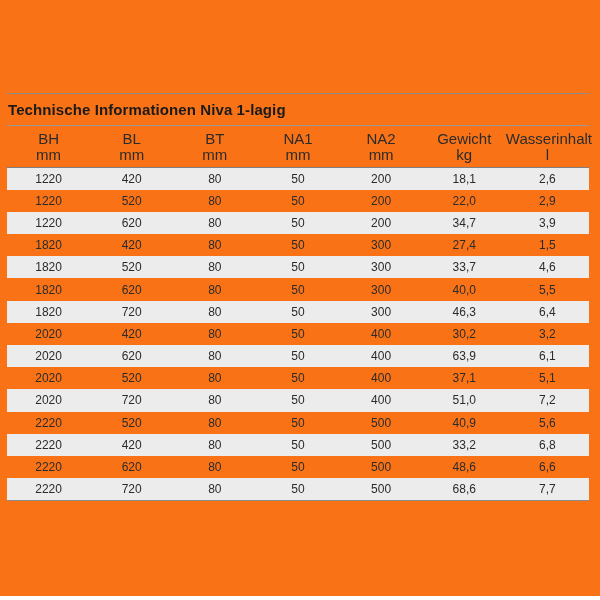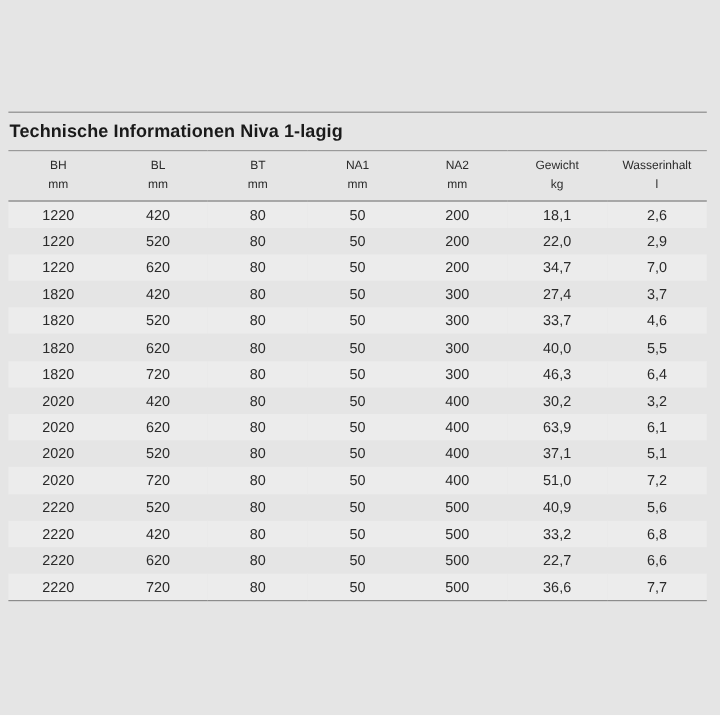--- a/index.html
+++ b/index.html
@@ -5,21 +5,21 @@
   html, body {
     margin: 0;
     padding: 0;
     background: #ffffff;
     font-family: "Liberation Sans", sans-serif;
   }
   .page {
     position: relative;
     width: 600px;
     height: 596px;
-    background: #e5e5e5;
+    background: #f97316;
     overflow: hidden;
   }
   .tech-section {
     position: absolute;
     left: 7px;
     top: 93px;
     width: 582px;
   }
   .rule {
     height: 0;
@@ -39,21 +39,21 @@
     width: 100%;
     border-collapse: collapse;
     table-layout: fixed;
     border-bottom: 1px solid #8c8c8c;
   }
   table.spec-table thead th {
     height: 41px;
     padding: 0;
     border-top: 1px solid #9a9a9a;
     border-bottom: 1px solid #7f7f7f;
-    font-size: 10px;
+    font-size: 15px;
     font-weight: 400;
     color: #2b2b2b;
     text-align: center;
     vertical-align: middle;
   }
   table.spec-table thead th .col-label,
   table.spec-table thead th .col-unit {
     line-height: 16px;
   }
   table.spec-table tbody tr {
@@ -132,30 +132,30 @@
             <td>22,0</td>
             <td>2,9</td>
           </tr>
           <tr>
             <td>1220</td>
             <td>620</td>
             <td>80</td>
             <td>50</td>
             <td>200</td>
             <td>34,7</td>
-            <td>7,0</td>
+            <td>3,9</td>
           </tr>
           <tr>
             <td>1820</td>
             <td>420</td>
             <td>80</td>
             <td>50</td>
             <td>300</td>
             <td>27,4</td>
-            <td>3,7</td>
+            <td>1,5</td>
           </tr>
           <tr>
             <td>1820</td>
             <td>520</td>
             <td>80</td>
             <td>50</td>
             <td>300</td>
             <td>33,7</td>
             <td>4,6</td>
           </tr>
@@ -230,29 +230,29 @@
             <td>500</td>
             <td>33,2</td>
             <td>6,8</td>
           </tr>
           <tr>
             <td>2220</td>
             <td>620</td>
             <td>80</td>
             <td>50</td>
             <td>500</td>
-            <td>22,7</td>
+            <td>48,6</td>
             <td>6,6</td>
           </tr>
           <tr>
             <td>2220</td>
             <td>720</td>
             <td>80</td>
             <td>50</td>
             <td>500</td>
-            <td>36,6</td>
+            <td>68,6</td>
             <td>7,7</td>
           </tr>
         </tbody>
     </table>
 
   </div>
 </div>
 
 </body></html>

